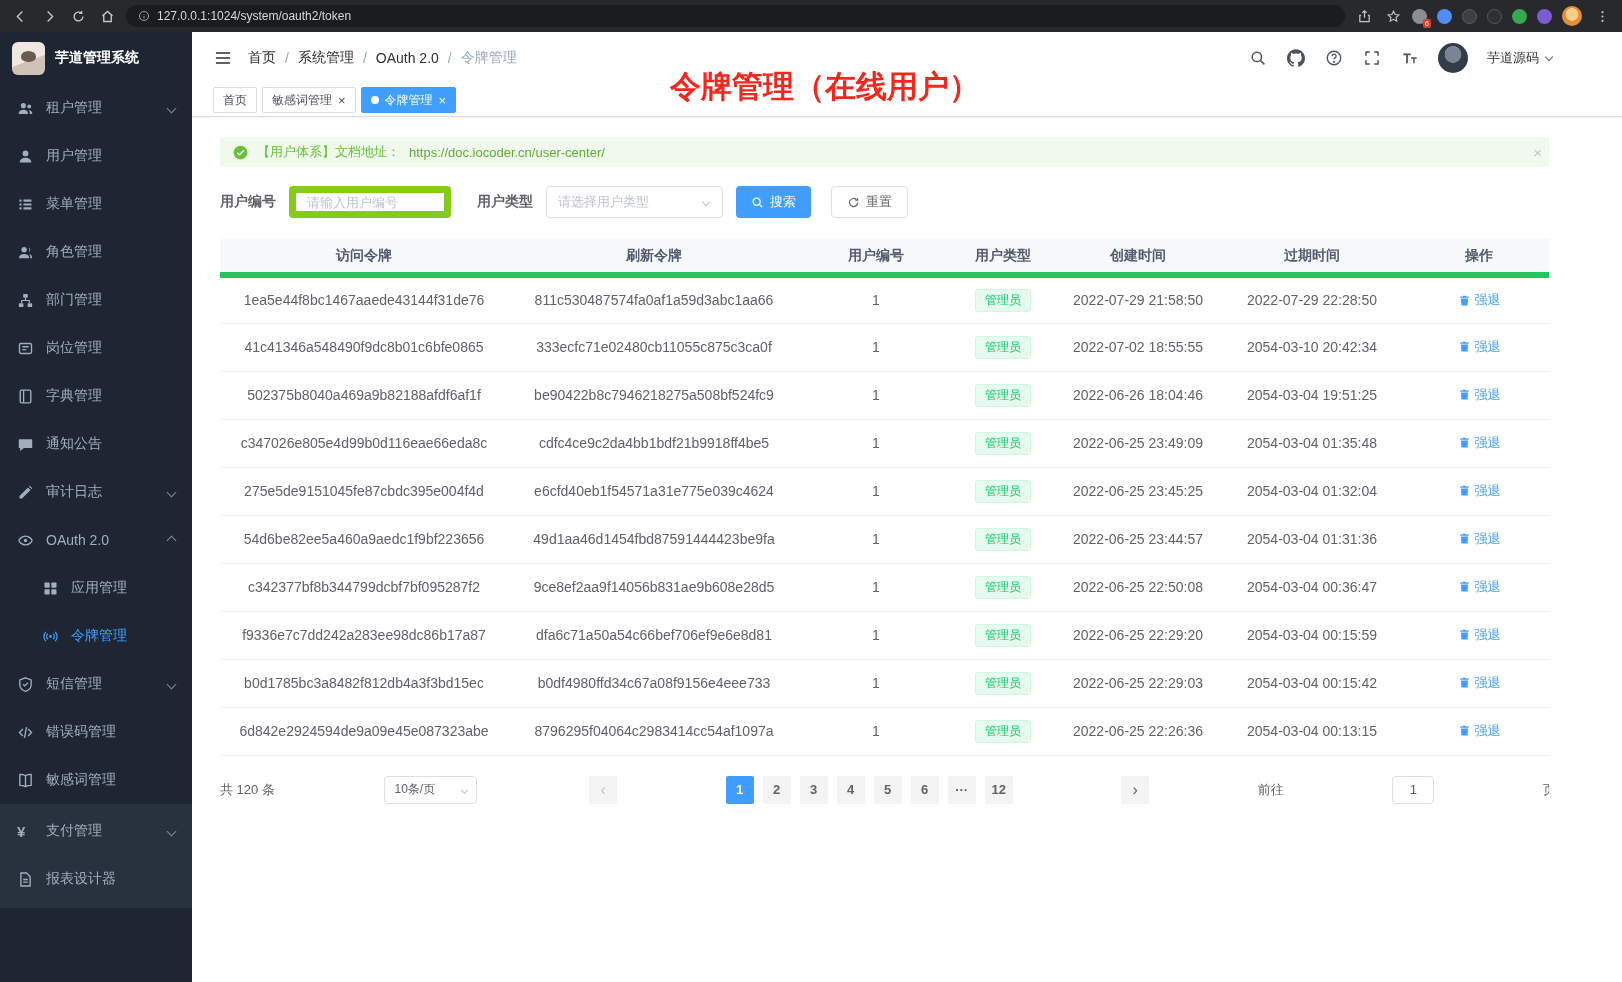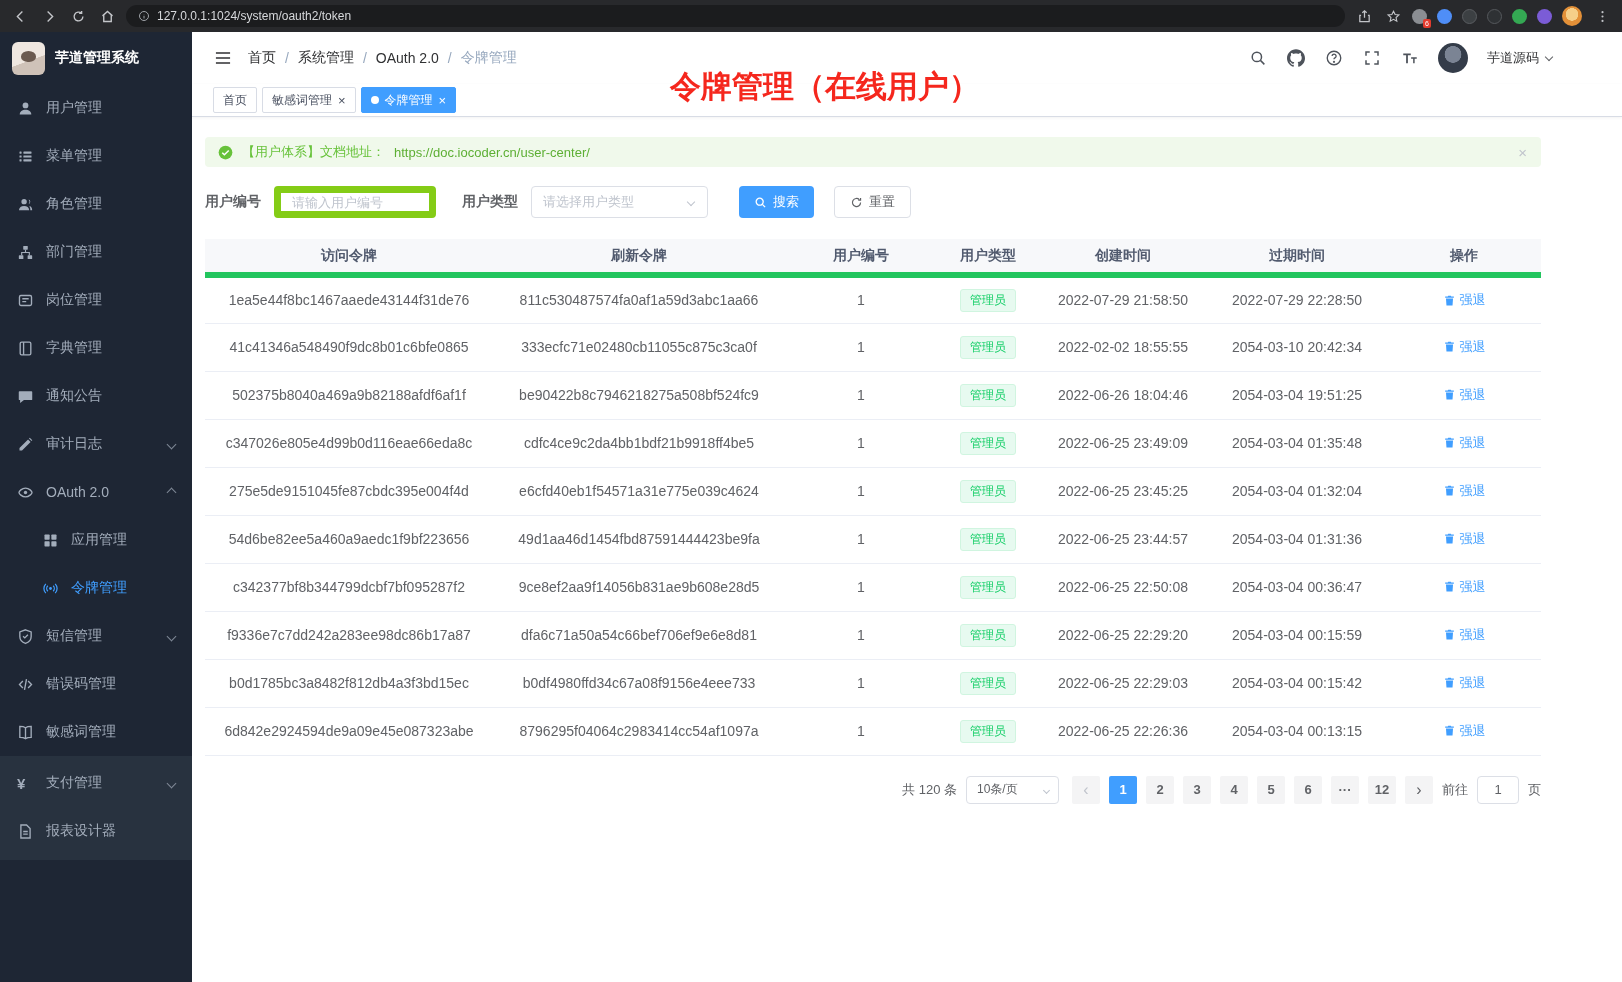--- a/index.html
+++ b/index.html
@@ -56,48 +56,48 @@
   .hname .chev{width:6px;height:6px;color:#606266;margin-top:-2px;}
 
   
   .tabsbar{height:33px;border-bottom:1px solid #d8dce5;box-shadow:0 1px 3px rgba(0,0,0,.05);display:flex;align-items:center;gap:5px;padding:0 21px;flex:none;}
   .tab{height:26px;display:inline-flex;align-items:center;gap:6px;padding:0 9px;border:1px solid #d8dce5;background:#fff;color:#495060;font-size:12px;cursor:pointer;border-radius:2px;}
   .tab .tclose{font-size:13px;line-height:1;color:inherit;cursor:pointer;}
   .tab.active{background:#409eff;border-color:#409eff;color:#fff;}
   .tab .tdot{width:8px;height:8px;border-radius:50%;background:#fff;flex:none;}
 
   
-  .content{padding:20px 0 0 13px;width:1357px;flex:1;overflow:hidden;}
+  .content{padding:20px 0 0 28px;width:1357px;flex:1;overflow:hidden;}
   .inner{width:1336px;}
 
   .alert{height:30px;background:#f0f9eb;border-radius:4px;display:flex;align-items:center;gap:9px;padding:0 13px;font-size:13px;color:#67c23a;position:relative;}
   .alert .okico{width:15px;height:15px;flex:none;}
   .alink{color:#5daf34;text-decoration:none;cursor:pointer;}
   .aclose{position:absolute;right:14px;color:#c0c4cc;font-size:15px;cursor:pointer;}
 
   .filter{display:flex;align-items:center;margin-top:19px;}
   .flabel{font-size:14px;font-weight:700;color:#606266;margin-right:13px;white-space:nowrap;}
   .inp{width:162px;height:32px;border:7px solid #84cc16;border-radius:4px;padding:0 11px;font-size:13px;color:#606266;outline:none;font-family:inherit;}
   .inp::placeholder{color:#bfc4cd;}
   .gap{width:26px;flex:none;}
   .sel{width:177px;height:32px;border:1px solid #dcdfe6;border-radius:4px;display:flex;align-items:center;padding:0 11px;font-size:13px;color:#bfc4cd;position:relative;cursor:pointer;}
   .sel .chev{position:absolute;right:13px;top:12px;width:6px;height:6px;color:#bfc4cd;}
   .btn{height:32px;border:none;border-radius:4px;display:inline-flex;align-items:center;gap:6px;padding:0 15px;font-size:13px;cursor:pointer;font-family:inherit;}
   .btn svg{width:13px;height:13px;}
-  .btn.primary{background:#409eff;color:#fff;margin-left:31px;}
+  .btn.primary{background:#409eff;color:#fff;margin-left:13px;}
   .btn.plain{background:#fff;color:#606266;border:1px solid #dcdfe6;margin-left:20px;}
 
   table{width:1336px;border-collapse:collapse;font-size:14px;color:#606266;margin-top:21px;table-layout:fixed;}
   thead th{height:36px;background:#f7f8fa;font-weight:700;color:#515a6e;text-align:center;border-bottom:6px solid #22c55e;}
   tbody td{height:48px;text-align:center;border-bottom:1px solid #ebeef5;white-space:nowrap;overflow:hidden;}
   .tag{display:inline-block;padding:2px 9px;font-size:12px;color:#13ce66;background:#e7faf0;border:1px solid #d0f5e0;border-radius:3px;line-height:17px;}
   .act{color:#409eff;font-size:13px;cursor:pointer;display:inline-flex;align-items:center;gap:4px;text-decoration:none;}
   .act svg{width:13px;height:13px;}
 
-  .pager{width:1336px;display:flex;justify-content:flex-end;align-items:center;gap:9px;margin-top:20px;font-size:13px;color:#606266;}
+  .pager{width:1336px;display:flex;justify-content:space-between;align-items:center;gap:9px;margin-top:20px;font-size:13px;color:#606266;}
   .psize{width:93px;height:28px;border:1px solid #dcdfe6;border-radius:4px;display:flex;align-items:center;padding:0 10px;font-size:12px;color:#606266;position:relative;cursor:pointer;margin-right:4px;}
   .psize .chev{position:absolute;right:9px;top:11px;width:5px;height:5px;color:#bfc4cd;}
   .pbtn{min-width:28px;height:28px;background:#f4f4f5;border-radius:2px;display:inline-flex;align-items:center;justify-content:center;font-size:13px;font-weight:600;color:#606266;cursor:pointer;padding:0 4px;}
   .pbtn.active{background:#409eff;color:#fff;}
   .pbtn.arrow{font-size:16px;font-weight:400;}
   .pbtn.disabled{color:#c0c4cc;cursor:default;}
   .pages{display:inline-flex;gap:9px;}
   .pginput{width:42px;height:28px;border:1px solid #dcdfe6;border-radius:4px;text-align:center;font-size:13px;color:#606266;outline:none;font-family:inherit;}
 
   .annotation{position:absolute;left:670px;top:66px;font-size:31px;font-weight:700;color:#f5271d;z-index:60;pointer-events:none;white-space:nowrap;}
@@ -168,20 +168,32 @@
   <aside class="sidebar">
     <div class="logo-row">
       <span class="logo-img"></span>
       <span class="logo-title">芋道管理系统</span>
     </div>
 
     <div class="submenu-block">
       <div class="mi">
         <span class="ic">
             <svg viewBox="0 0 24 24" fill="currentColor">
+              <circle cx="9" cy="8" r="3.6"></circle>
+              <path d="M2.3 19.6c0-3.7 3-5.7 6.7-5.7s6.7 2 6.7 5.7z"></path>
+              <circle cx="17.2" cy="9" r="2.7"></circle>
+              <path d="M16.6 14.3c2.9.3 5.1 2 5.1 5.3h-3.6a7.6 7.6 0 0 0-1.5-5.3z"></path>
+            </svg>
+          </span>
+        <span class="lb">租户管理</span>
+        <i class="chev down"></i>
+      </div>
+      <div class="mi">
+        <span class="ic">
+            <svg viewBox="0 0 24 24" fill="currentColor">
               <circle cx="12" cy="7.6" r="4.1"></circle>
               <path d="M3.8 20.6c0-4.5 3.7-7 8.2-7s8.2 2.5 8.2 7z"></path>
             </svg>
           </span>
         <span class="lb">用户管理</span>
       </div>
       <div class="mi">
         <span class="ic">
             <svg viewBox="0 0 24 24" fill="currentColor">
               <rect x="3.5" y="5" width="3" height="3" rx=".6"></rect>
@@ -469,21 +481,21 @@
                     <span>强退</span>
                   </a>
                 </td>
               </tr>
 
               <tr>
                 <td>41c41346a548490f9dc8b01c6bfe0865</td>
                 <td>333ecfc71e02480cb11055c875c3ca0f</td>
                 <td>1</td>
                 <td><span class="tag">管理员</span></td>
-                <td>2022-02-02 18:55:55</td>
+                <td>2022-07-02 18:55:55</td>
                 <td>2054-03-10 20:42:34</td>
                 <td>
                   <a class="act">
                     <svg viewBox="0 0 24 24" fill="currentColor">
                       <path d="M9.5 3h5l.7 1.5H20V6.7H4V4.5h4.8zM5.5 8.2h13L17.6 21H6.4z"></path>
                     </svg>
                     <span>强退</span>
                   </a>
                 </td>
               </tr>

